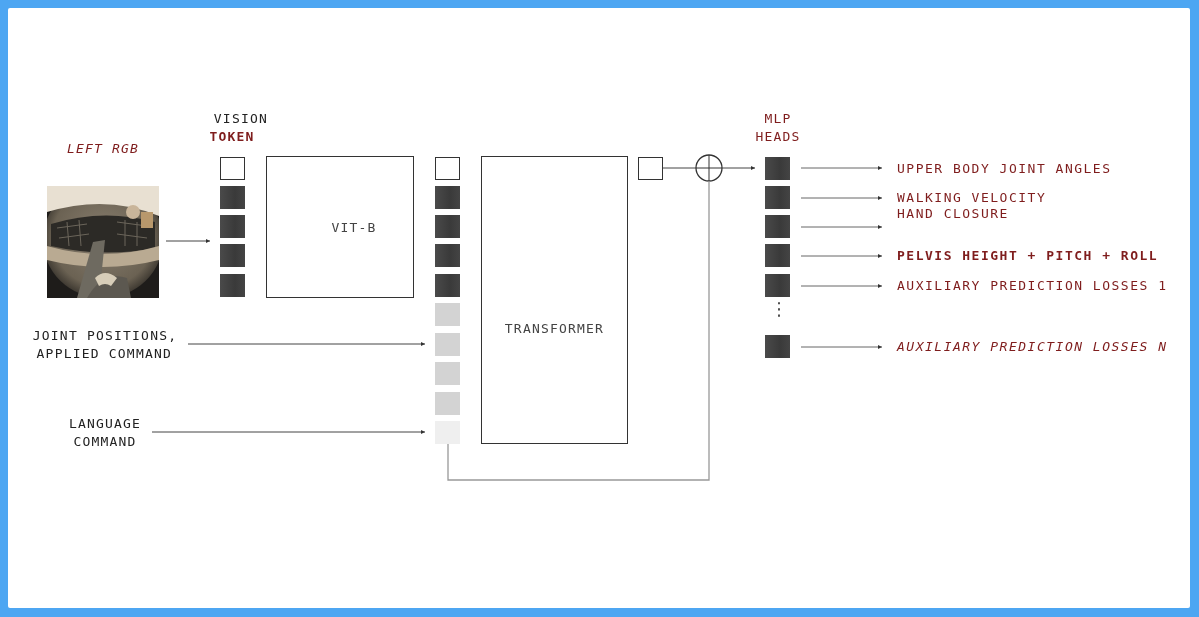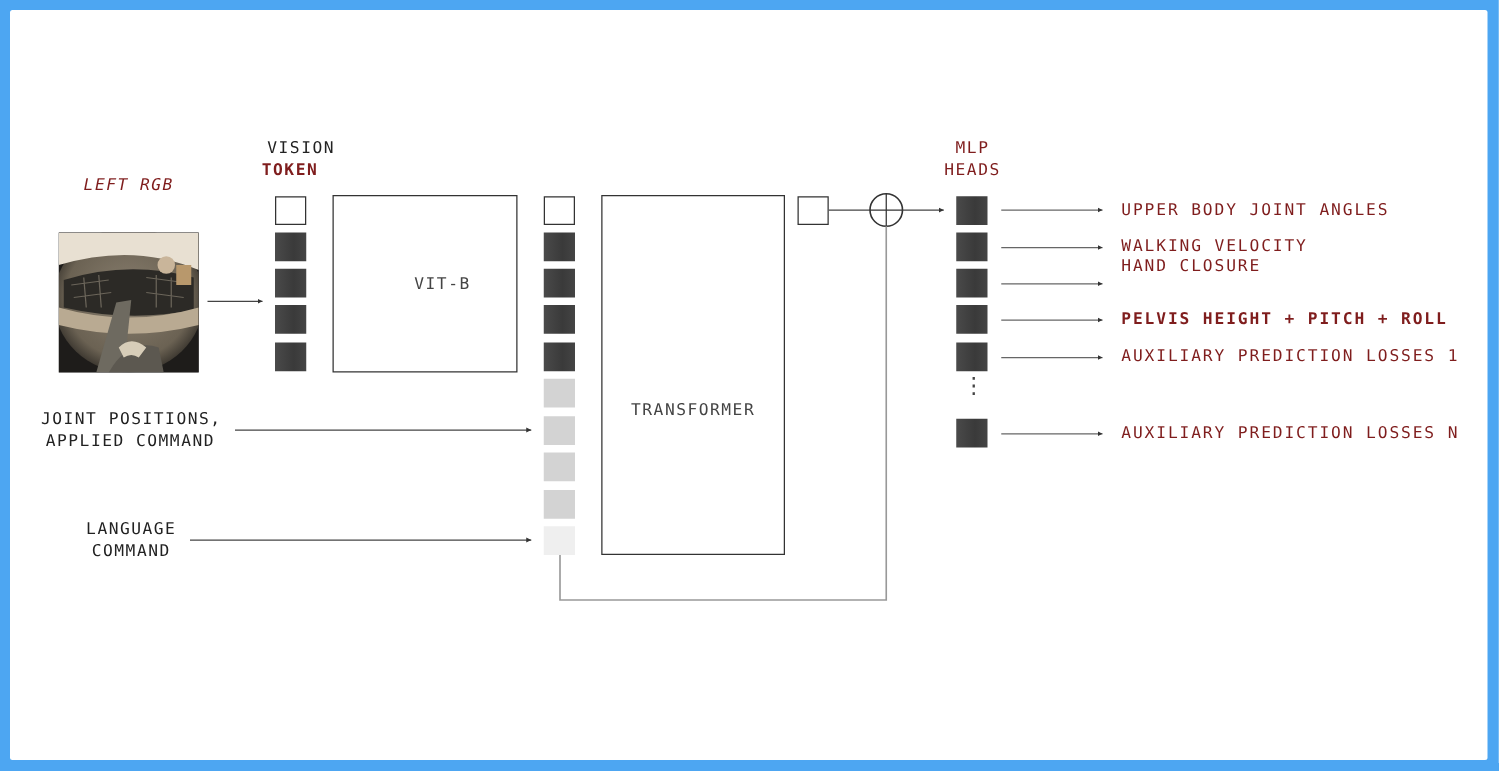--- a/index.html
+++ b/index.html
@@ -96,21 +96,21 @@
 <div class="tok dark" style="left:765px; top:244px;"></div>
 <div class="tok dark" style="left:765px; top:274px;"></div>
 <div class="lbl" style="left:770px; top:300px; font-size:18px; color:#444; letter-spacing:0;">⋮</div>
 <div class="tok dark" style="left:765px; top:335px;"></div>
 
 <div class="out-lbl" style="left:897px; top:161px; color:#7f1d1d;">UPPER BODY JOINT ANGLES</div>
 <div class="out-lbl" style="left:897px; top:190px;">WALKING VELOCITY</div>
 <div class="out-lbl" style="left:897px; top:206px;">HAND CLOSURE</div>
 <div class="out-lbl" style="left:897px; top:248px;font-weight:bold;">PELVIS HEIGHT + PITCH + ROLL</div>
 <div class="out-lbl" style="left:897px; top:278px;">AUXILIARY PREDICTION LOSSES 1</div>
-<div class="out-lbl" style="left:897px; top:339px;">AUXILIARY PREDICTION LOSSES N</div>
+<div class="out-lbl" style="left:897px; top:339px;font-style:italic;">AUXILIARY PREDICTION LOSSES N</div>
 
 <svg class="wires" width="1199" height="617">
   <defs>
     <marker id="ah" markerWidth="5" markerHeight="5" refX="4" refY="2.5" orient="auto">
       <path d="M0,0.5 L4,2.5 L0,4.5 Z" fill="#333"></path>
     </marker>
   </defs>
 
   <line x1="166" y1="241" x2="210" y2="241" stroke="#444" stroke-width="1" marker-end="url(#ah)"></line>
 

